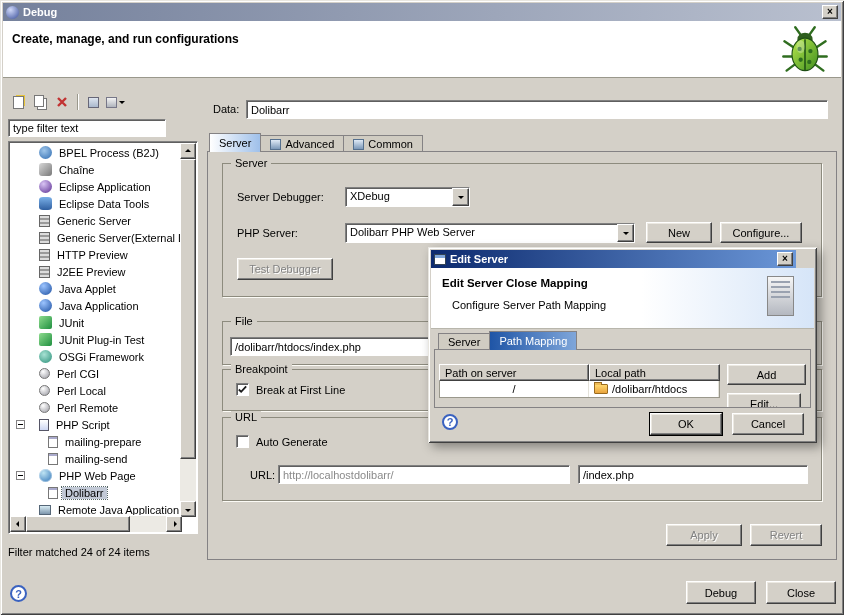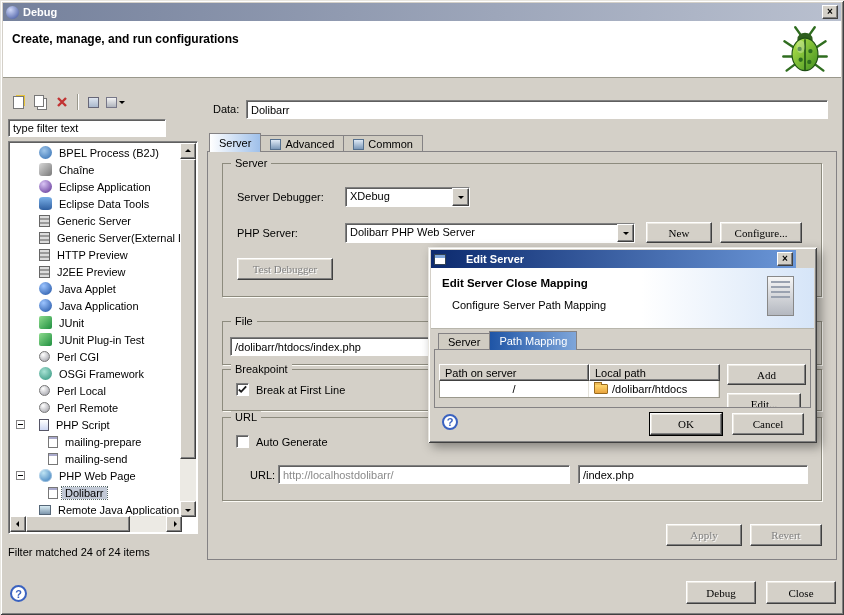--- a/index.html
+++ b/index.html
@@ -35,21 +35,21 @@
   .header { left:3px; top:21px; width:838px; height:57px; background:#fff;
     border-bottom:1px solid #9a988c; }
   .header-title { position:absolute; left:9px; top:11px; font-size:12px; font-weight:bold; }
 
   
   .btn {
     background:#d4d0c8;
     border:1px solid; border-color:#fff #404040 #404040 #fff;
     box-shadow: inset -1px -1px 0 #808080, inset 1px 1px 0 #ece9e2;
     display:flex; align-items:center; justify-content:center;
-    font-size:11px; cursor:default; white-space:nowrap;font-family:Liberation Serif, serif;
+    font-size:11px; cursor:default; white-space:nowrap;
   }
   .btn.dis { color:#828282; text-shadow:1px 1px 0 #fff; }
   .btn.def { box-shadow: 0 0 0 1px #000, inset -1px -1px 0 #808080, inset 1px 1px 0 #ece9e2; }
   .field {
     background:#fff; border:1px solid; border-color:#808080 #fff #fff #808080;
     box-shadow: inset 1px 1px 0 #5f5f5f;
     font:11px "Liberation Sans", sans-serif; padding:1px 4px; color:#000; outline:none;
   }
   .field.gray { color:#8a8a8a; }
   .combo { display:flex; align-items:stretch; background:#fff;
@@ -131,21 +131,21 @@
   .thumb { background:#d4d0c8; border:1px solid; border-color:#fff #404040 #404040 #fff;
     box-shadow: inset -1px -1px 0 #808080; }
 
   
   .modal { left:428px; top:247px; width:389px; height:196px; background:#d4d0c8; z-index:100;
     box-shadow: inset 1px 1px 0 #e8e6e0, inset -1px -1px 0 #404040,
                 inset 2px 2px 0 #fff, inset -2px -2px 0 #808080,
                 4px 4px 10px rgba(0,0,0,.38); }
   .mtitle { left:3px; top:3px; width:365px; height:18px;
     background:linear-gradient(90deg,#0c2a6e,#6b97d8);
-    display:flex; align-items:center; gap:20px; padding:0 3px; }
+    display:flex; align-items:center; gap:4px; padding:0 3px; }
   .mtitle .title-text { font-size:11px; }
   .m-app-icon { width:12px; height:11px; background:#fff; border:1px solid #345;
     box-shadow: inset 0 3px 0 #7fa6da; }
   .mbanner { left:3px; top:21px; width:383px; height:61px;
     background:linear-gradient(90deg,#ffffff 55%,#d6e5f8); border-bottom:1px solid #b8b6ac; }
   .m-heading { position:absolute; left:11px; top:9px; font-weight:bold; font-size:11.5px; }
   .m-sub { position:absolute; left:21px; top:31px; }
   .srv-art { position:absolute; right:20px; top:8px; width:27px; height:40px;
     background:linear-gradient(#f6f6f6,#b4b8c0); border:1px solid #888; }
   .srv-art::before { content:""; position:absolute; left:3px; right:3px; top:4px; height:20px;
@@ -273,26 +273,26 @@
         </div>
       <div class="trow">
           <span class="ti i-junit"></span>
           <span class="tl">JUnit</span>
         </div>
       <div class="trow">
           <span class="ti i-junit"></span>
           <span class="tl">JUnit Plug-in Test</span>
         </div>
       <div class="trow">
+          <span class="ti i-osgi"></span>
+          <span class="tl">OSGi Framework</span>
+        </div>
+      <div class="trow">
           <span class="ti i-pearl"></span>
           <span class="tl">Perl CGI</span>
-        </div>
-      <div class="trow">
-          <span class="ti i-osgi"></span>
-          <span class="tl">OSGi Framework</span>
         </div>
       <div class="trow">
           <span class="ti i-pearl"></span>
           <span class="tl">Perl Local</span>
         </div>
       <div class="trow">
           <span class="ti i-pearl"></span>
           <span class="tl">Perl Remote</span>
         </div>
       <div class="trow">

